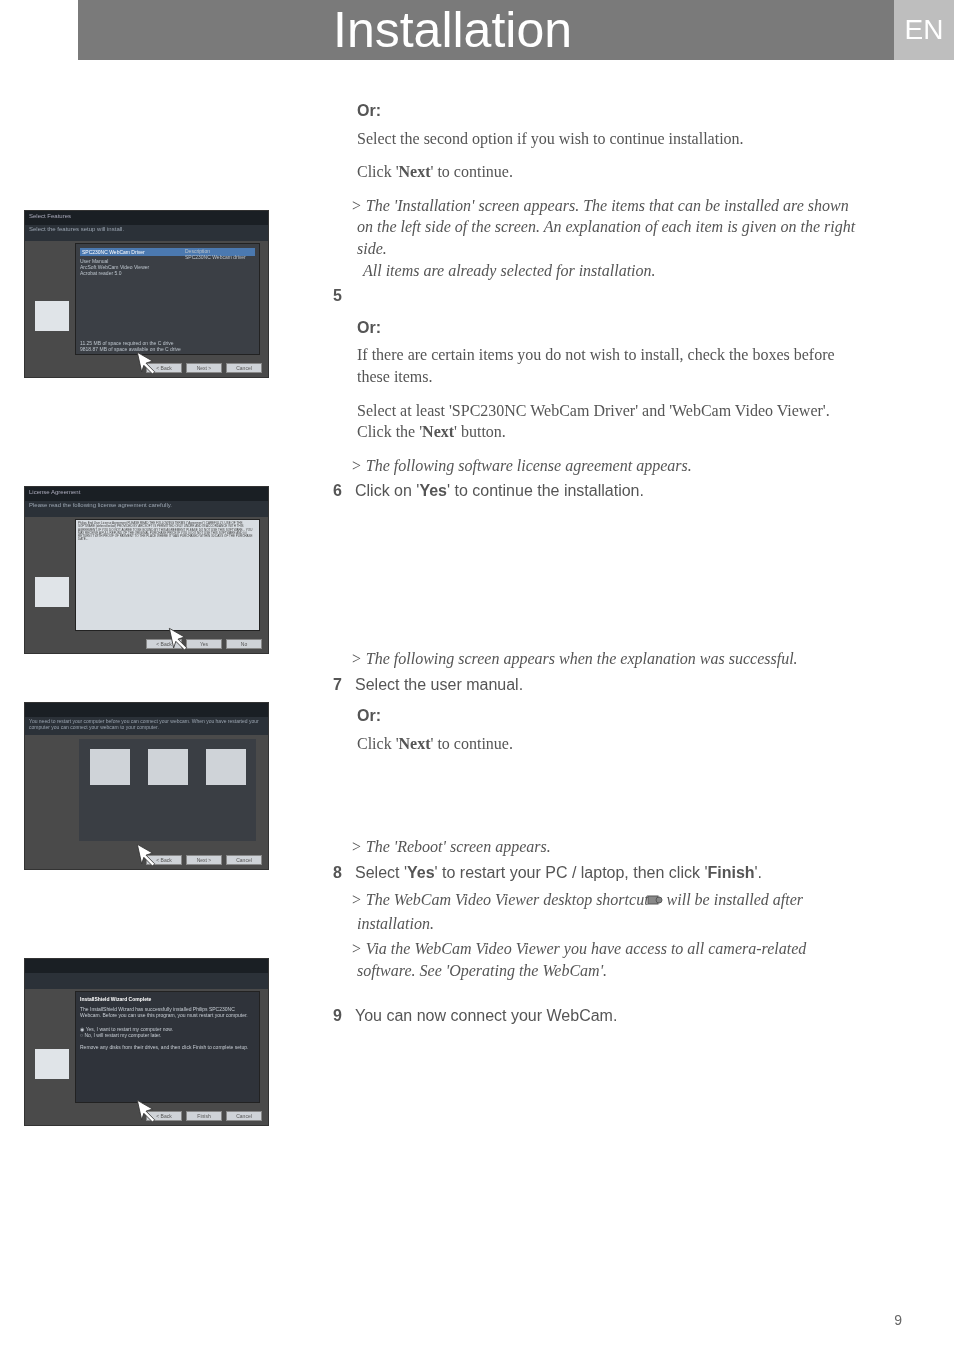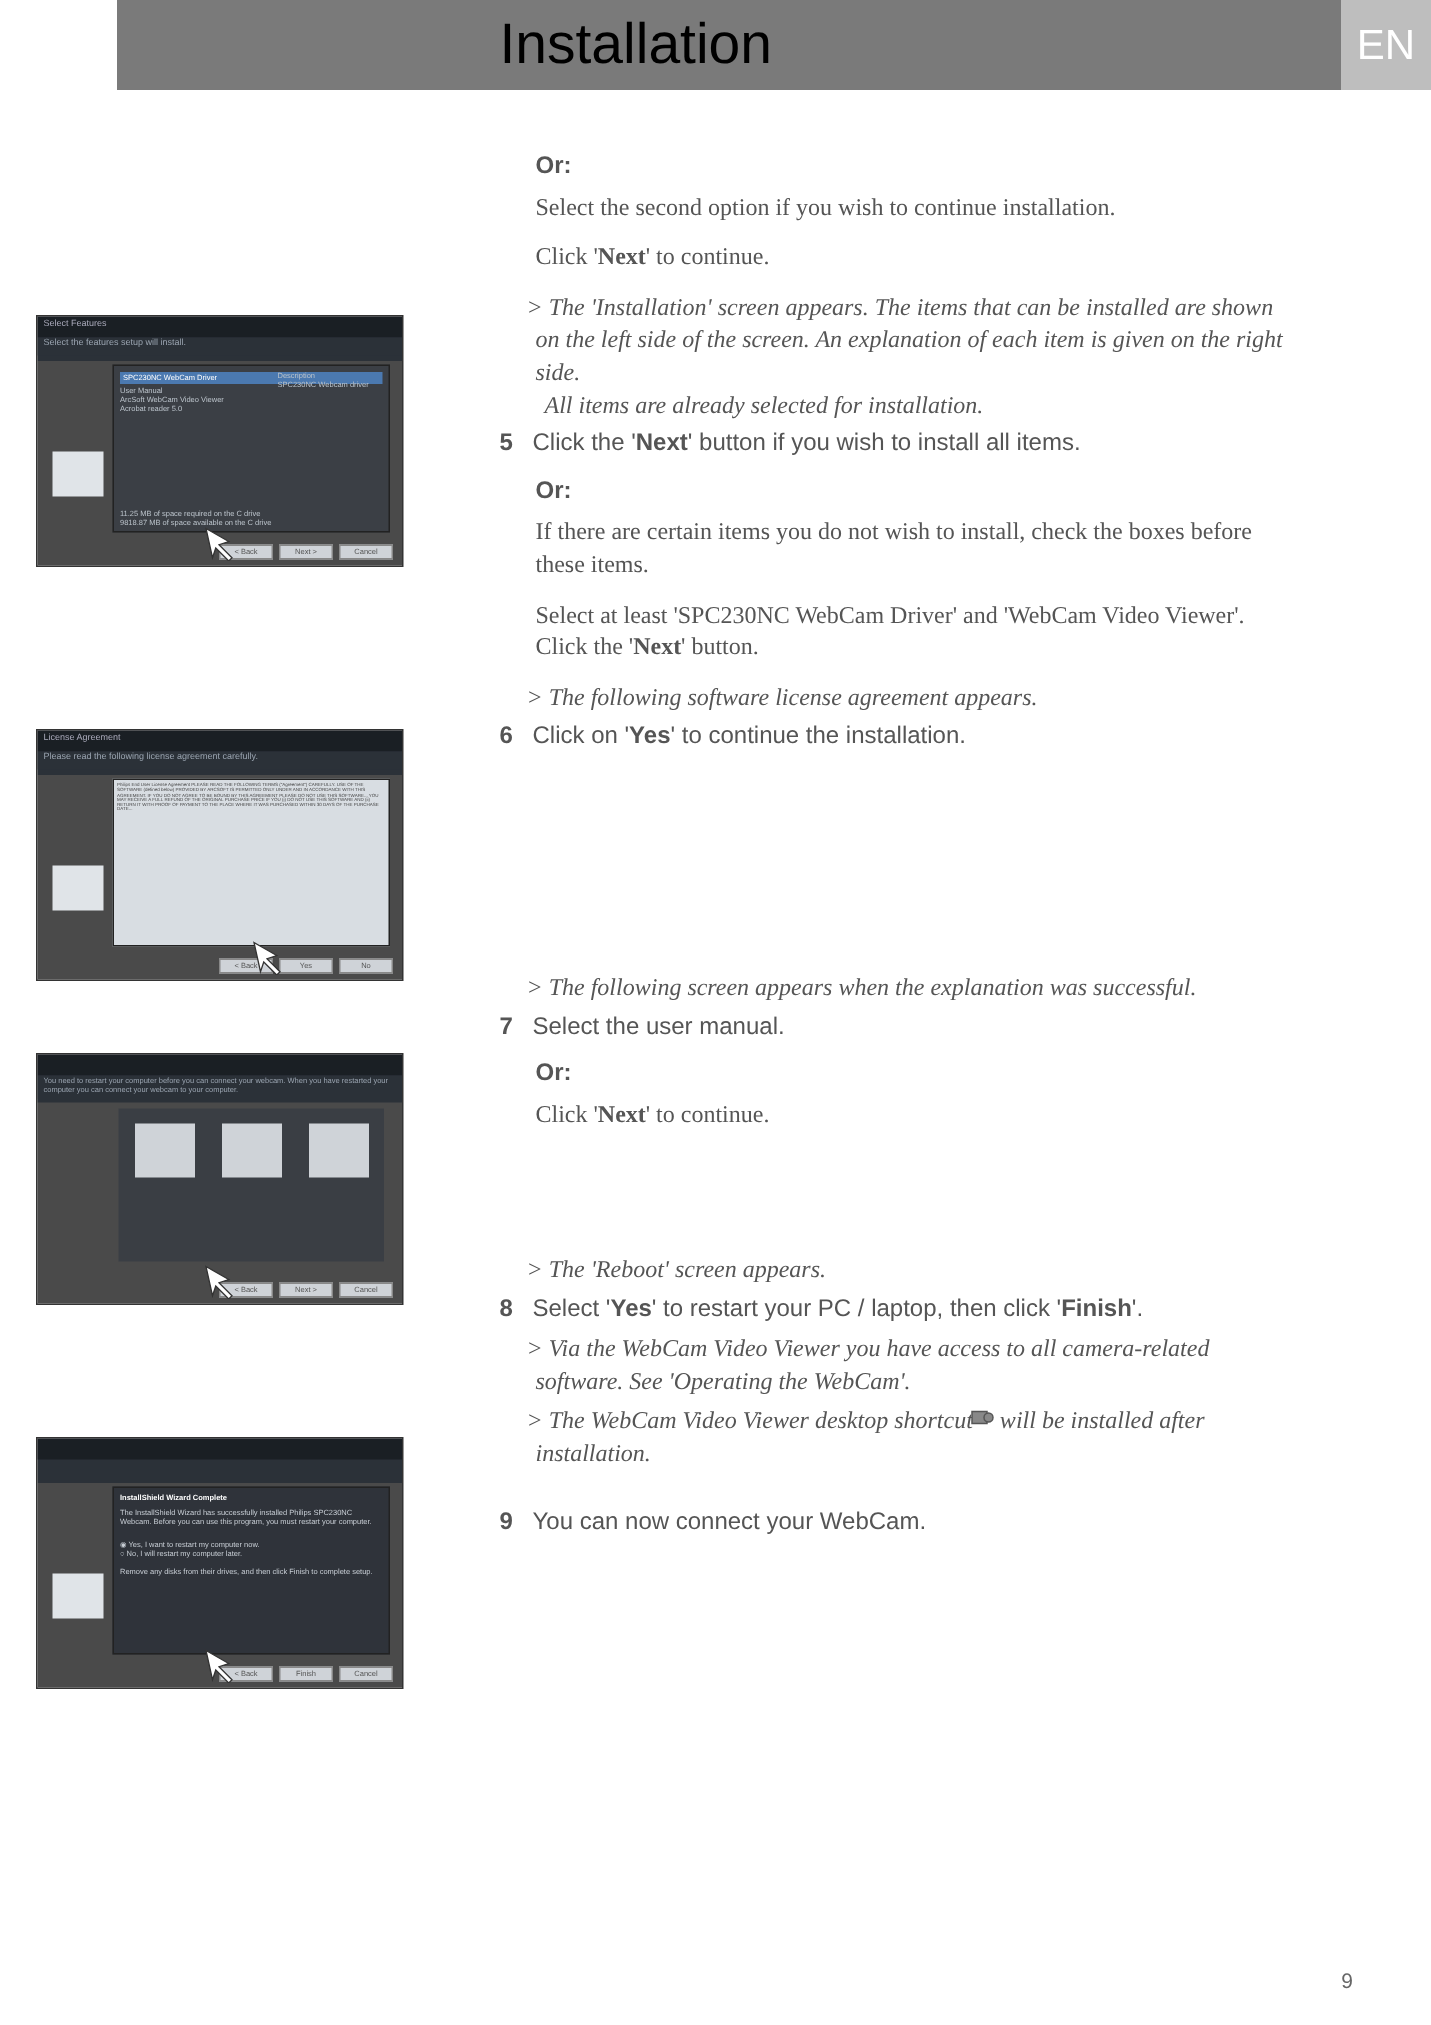--- a/index.html
+++ b/index.html
@@ -2,21 +2,21 @@
 <html><head>
 <meta charset="utf-8">
 <style>
   * { box-sizing: border-box; margin: 0; padding: 0; }
   body { background: #fff; font-family: Arial, Helvetica, sans-serif; color: #555; width: 954px; margin: 0 auto; }
   .page { position: relative; min-height: 1350px; padding: 0 0 40px 0; }
   .topbar { display: flex; height: 60px; }
   .topbar-left { width: 78px; background: #fff; }
   .topbar-mid { flex: 1; background: #7a7a7a; display: flex; align-items: center; padding-left: 255px; }
   .topbar-right { width: 60px; background: #bebebe; display: flex; align-items: center; justify-content: center; color: #fff; font-size: 28px; }
-  .title { color: #000000; font-size: 38px; font-weight: 300; }
+  .title { color: #ffffff; font-size: 50px; font-weight: 300; }
   .content { display: flex; padding-top: 30px; }
   .left { width: 333px; padding: 0 30px 0 24px; }
   .right { flex: 1; padding-right: 88px; font-size: 16px; line-height: 1.35; }
   .shot { width: 245px; height: 168px; background: linear-gradient(180deg,#2b3138 0 18%, #4a4a4a 18% 100%); border: 1px solid #333; margin-bottom: 28px; position: relative; overflow: hidden; }
   .shot .hdr { position: absolute; top: 0; left: 0; right: 0; height: 14px; background: #1a1f24; color: #aab; font-size: 6px; padding: 2px 4px; }
   .shot .sub { position: absolute; top: 14px; left: 0; right: 0; height: 12px; background: #2b3138; color: #9aa4b0; font-size: 6px; padding: 1px 4px; }
   .shot .panel { position: absolute; top: 32px; left: 50px; right: 8px; bottom: 22px; background: #3b3f45; border: 1px solid #222; }
   .shot .btns { position: absolute; bottom: 4px; right: 6px; display: flex; gap: 4px; }
   .shot .btn { width: 36px; height: 10px; background: #cfd3d8; border: 1px solid #888; font-size: 5px; display: flex; align-items: center; justify-content: center; }
   .shot .arrow { position: absolute; left: 108px; bottom: 3px; width: 26px; height: 26px; }
@@ -159,21 +159,20 @@
         <span>Click '</span><b>Next</b><span>' to continue.</span>
       </div>
 
       <div class="gt ital">
         &gt; <span>The 'Installation' screen appears. The items that can be installed are shown on the left side of the screen. An explanation of each item is given on the right side.</span><br>
         <span style="padding-left:12px;display:inline-block;">All items are already selected for installation.</span>
       </div>
 
       <div class="num">
         <span class="n">5</span>
-        <span><span>Click the '</span><b>Next</b><span>' button if you wish to install all items.</span></span>
       </div>
 
       <div class="or">Or:</div>
       <div class="indent block">If there are certain items you do not wish to install, check the boxes before these items.</div>
       <div class="indent block">
         <span>Select at least 'SPC230NC WebCam Driver' and 'WebCam Video Viewer'. Click the '</span><b>Next</b><span>' button.</span>
       </div>
 
       <div class="gt ital">&gt; <span>The following software license agreement appears.</span></div>
       <div class="num">
@@ -193,25 +192,25 @@
         <span>Click '</span><b>Next</b><span>' to continue.</span>
       </div>
 
       <div style="height:70px;"></div>
 
       <div class="gt ital">&gt; <span>The 'Reboot' screen appears.</span></div>
       <div class="num">
         <span class="n">8</span>
         <span><span>Select '</span><b>Yes</b><span>' to restart your PC / laptop, then click '</span><b>Finish</b><span>'.</span></span>
       </div>
-      <div class="gt ital">&gt; <span>Via the WebCam Video Viewer you have access to all camera-related software. See 'Operating the WebCam'.</span></div>
       <div class="gt ital">&gt; <span>The WebCam Video Viewer desktop shortcut </span><span class="icon"><svg width="16" height="14" viewBox="0 0 16 14">
               <rect x="1" y="3" width="10" height="8" fill="#888" stroke="#555"></rect>
               <circle cx="12" cy="7" r="3" fill="#888" stroke="#555"></circle>
             </svg></span><span> will be installed after installation.</span></div>
+      <div class="gt ital">&gt; <span>Via the WebCam Video Viewer you have access to all camera-related software. See 'Operating the WebCam'.</span></div>
 
       <div style="height:20px;"></div>
 
       <div class="num">
         <span class="n">9</span>
         <span>You can now connect your WebCam.</span>
       </div>
     </div>
   </div>
 

